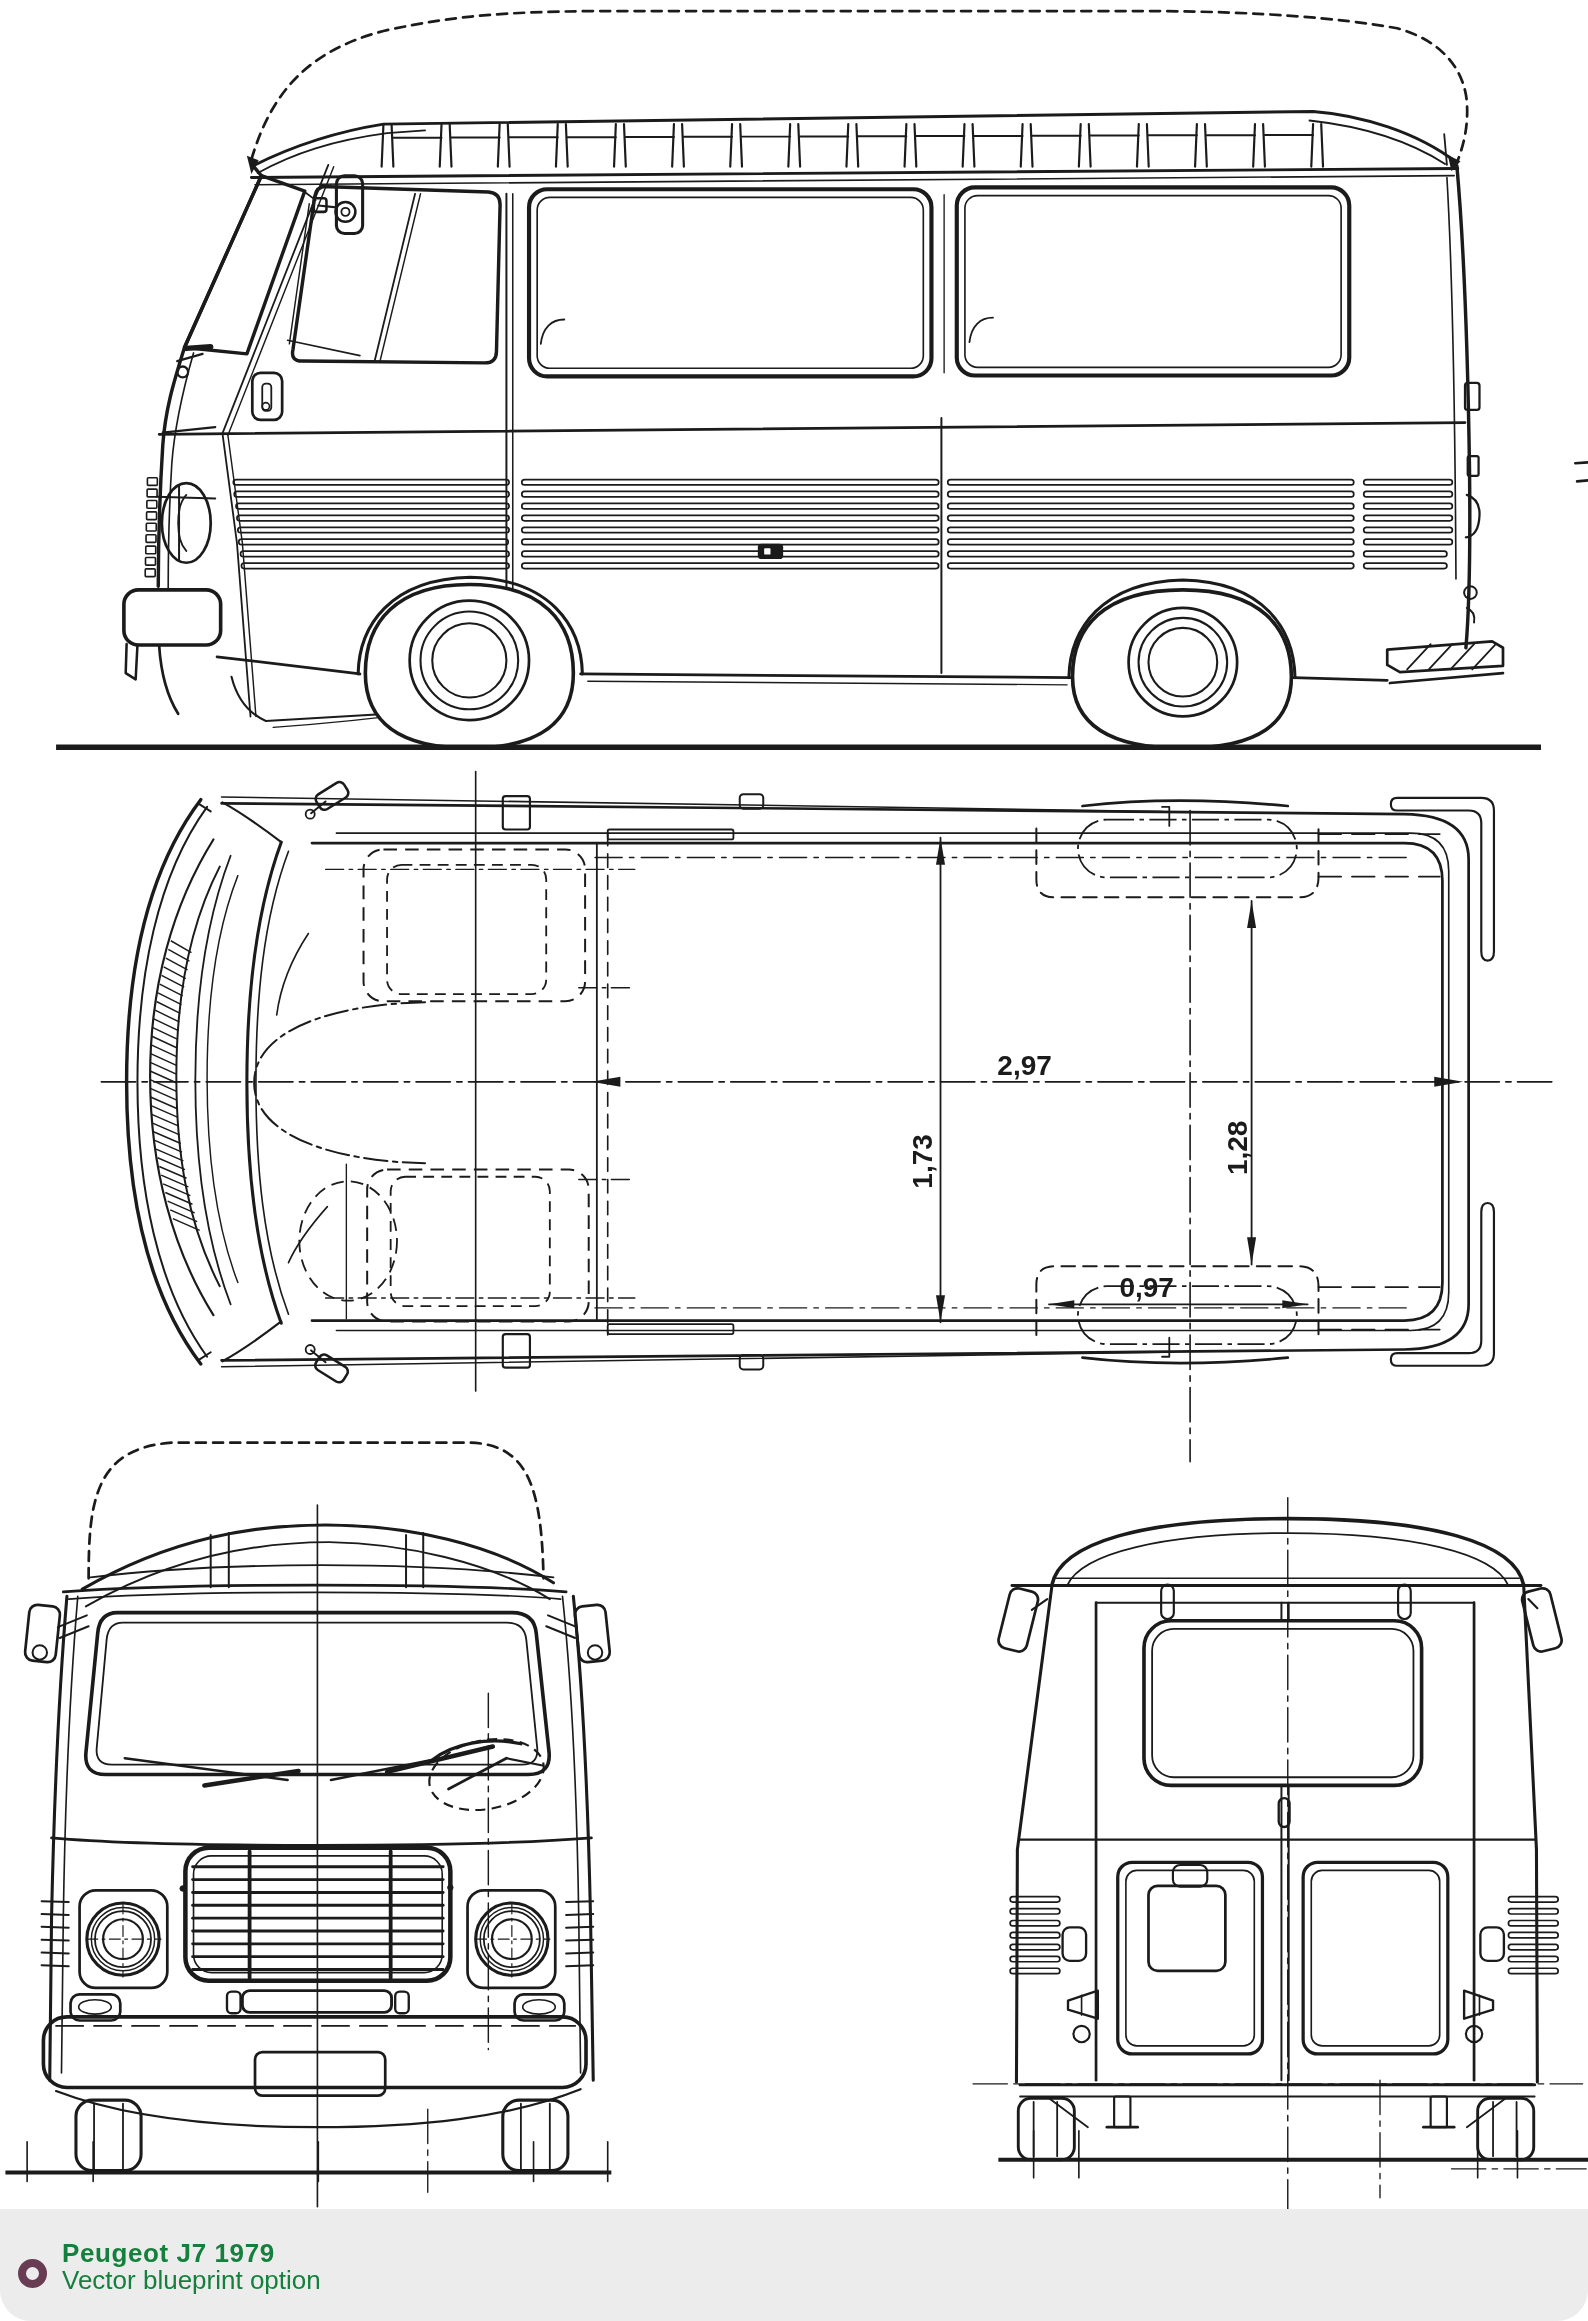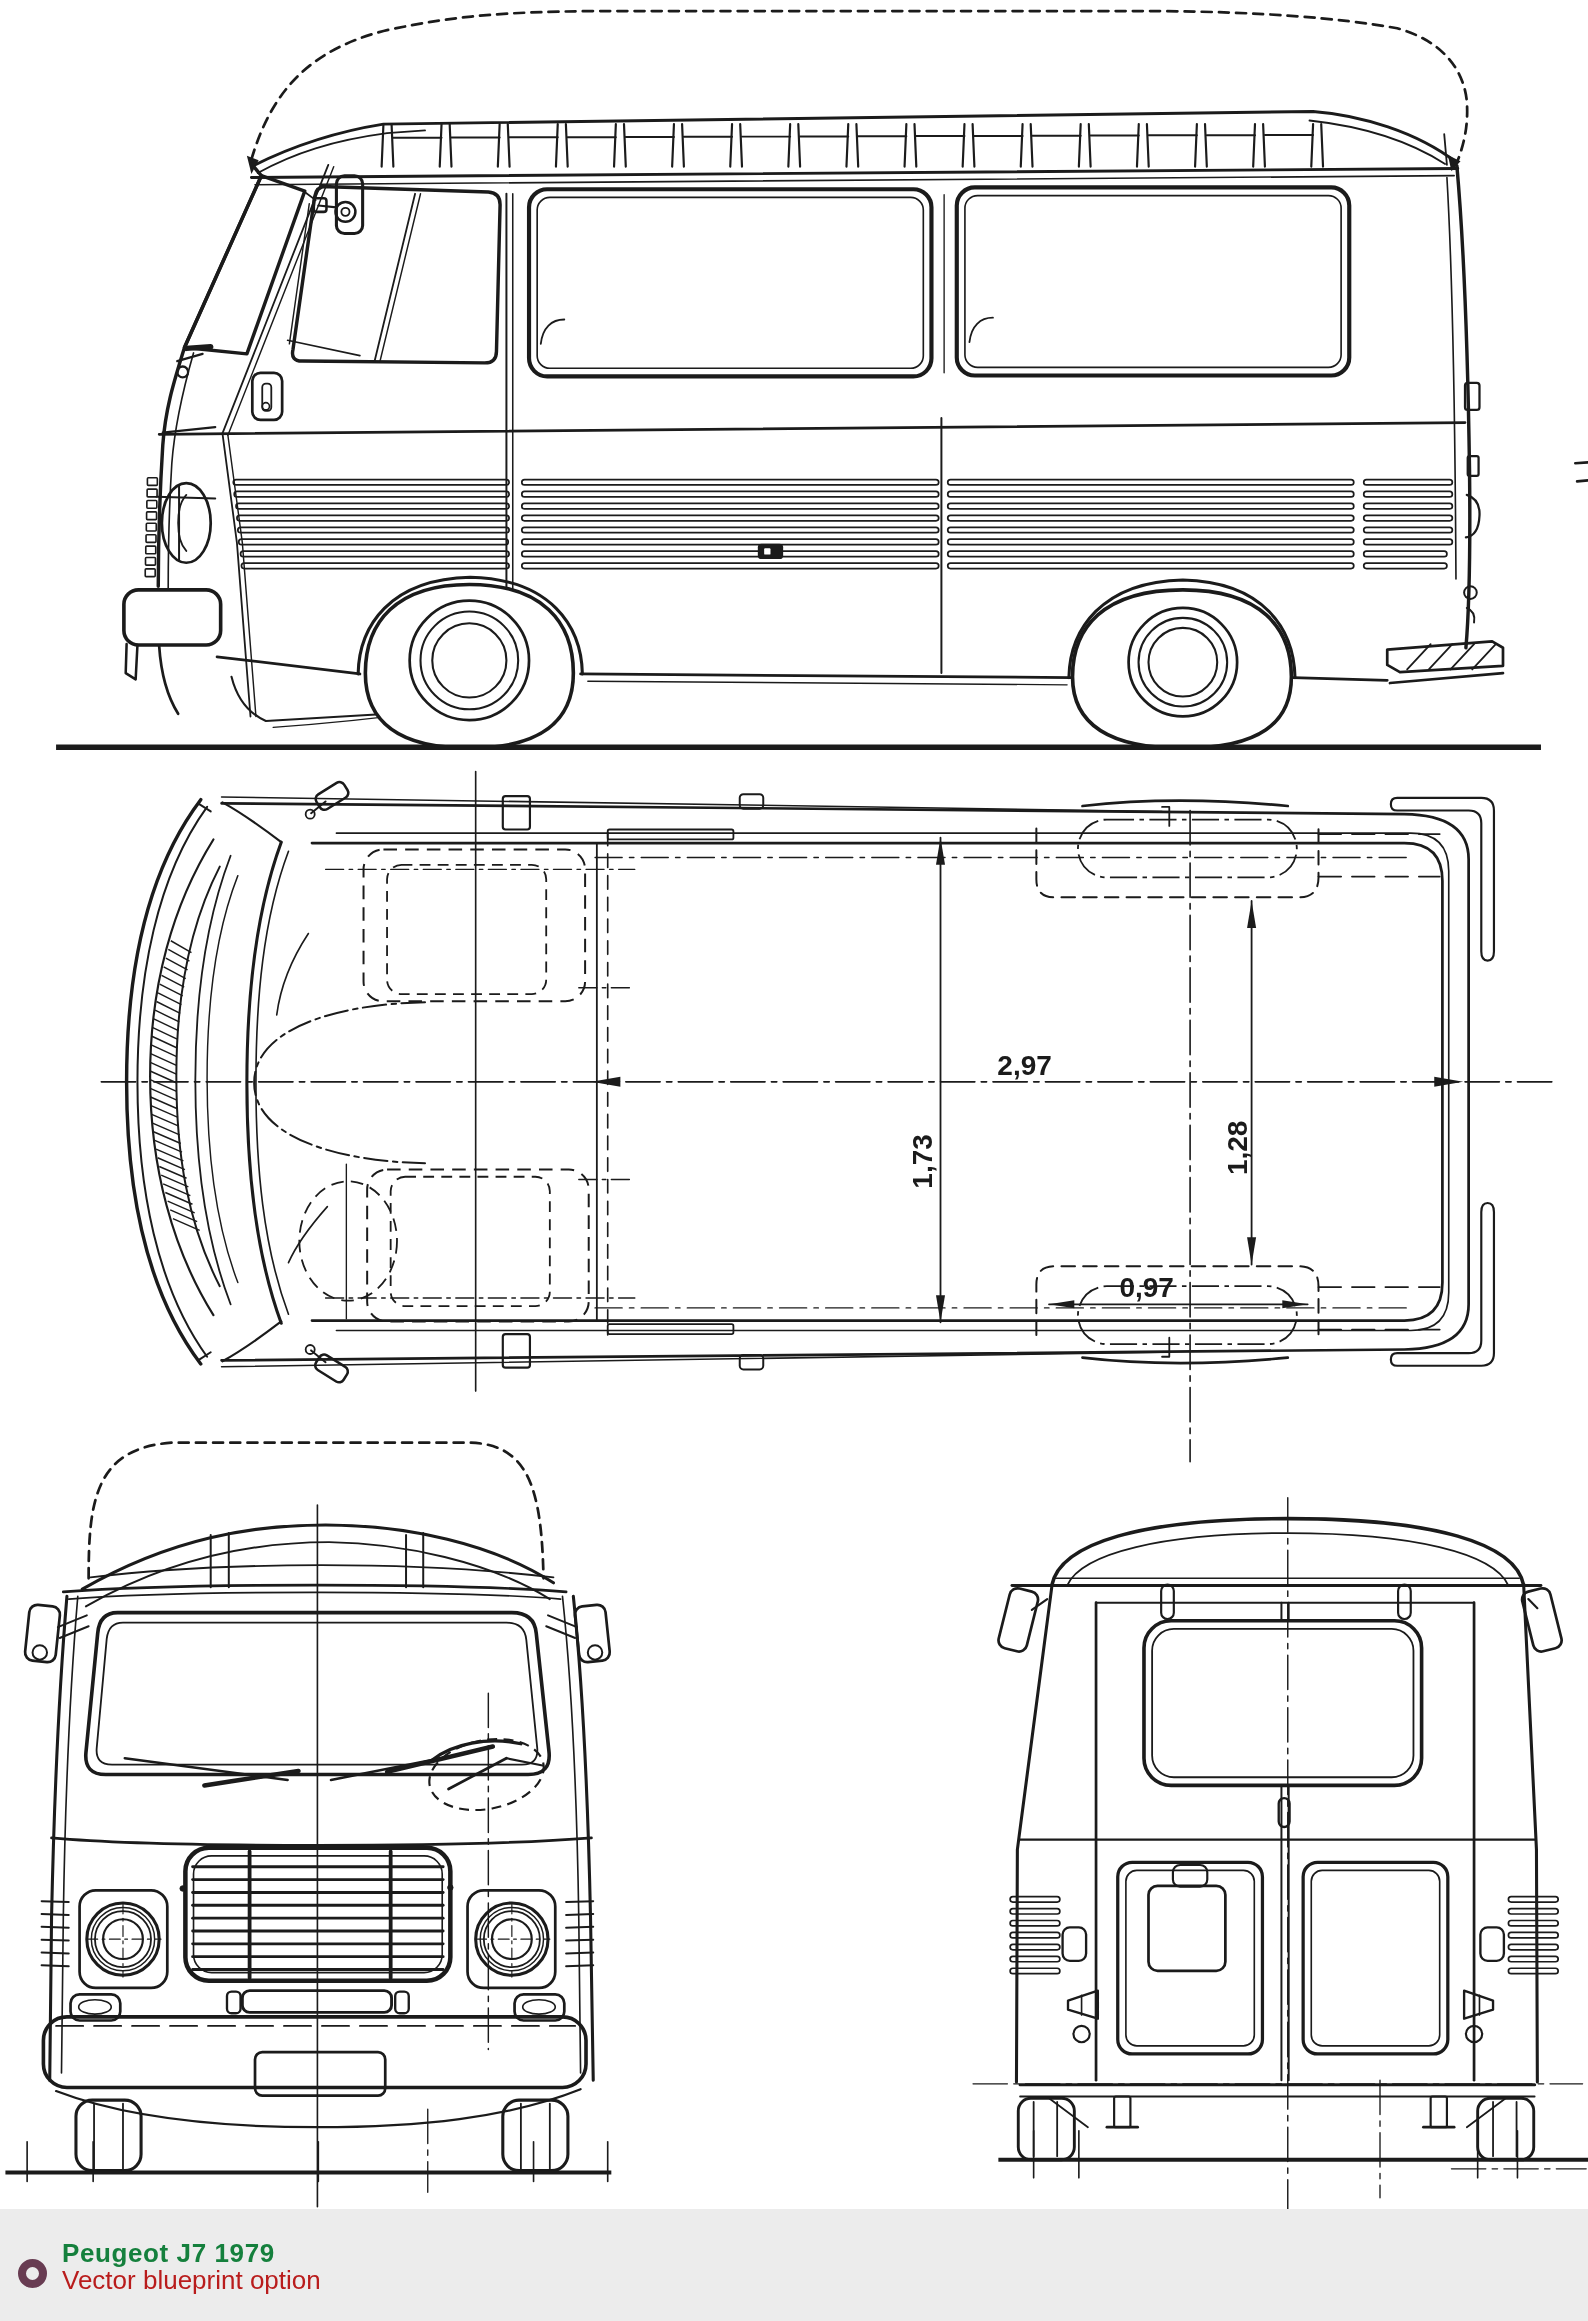--- a/index.html
+++ b/index.html
@@ -1,20 +1,20 @@
 <!DOCTYPE html>
 <html style="font-size:14.5px"><head>
 <meta charset="utf-8">
 <style>
   html,body { margin:0; padding:0; background:#ffffff; }
-  .page { position:relative; width:1588px; height:2321px; background:#ffffff; overflow:hidden; }
+  .page { position:relative; width:1588px; height:2321px; background:#ffffff; overflow:hidden;border-radius:31px; }
   svg { position:absolute; top:0; left:0; }
   .footer { position:absolute; left:0; top:2209px; width:1588px; height:112px; background:#ececec; }
   .ftitle { position:absolute; left:62px; top:2238px; font-family:"Liberation Sans", sans-serif; font-weight:bold; font-size:26px; letter-spacing:0.6px; color:#15803d; }
-  .fsub { position:absolute; left:62px; top:2265px; font-family:"Liberation Sans", sans-serif; font-size:26px; color:#b91c1c; }
+  .fsub { position:absolute; left:62px; top:2265px; font-family:"Liberation Sans", sans-serif; font-size:26px; color:#15803d; }
   .fring { position:absolute; left:18px; top:2259px; width:29px; height:29px; border-radius:50%; box-sizing:border-box; border:8.1px solid #683c52; }
 </style>
 </head>
 <body>
 <div class="page">
 <svg width="1588" height="2321" viewBox="0 0 1756 2566">
 
 <path d="M278,176 C300,102 340,56 424,34 C505,16 565,13 655,12 L1285,12 C1392,13 1478,19 1545,31 C1596,45 1619,78 1622,112 C1624,140 1618,161 1612,177" fill="none" stroke="#1b1b1b" stroke-width="3" stroke-linecap="round" stroke-linejoin="round" stroke-dasharray="11 8"></path>
 
 <path d="M280,183 C330,158 380,144 424,137 L1452,123 C1505,127 1567,146 1610,179" fill="none" stroke="#1b1b1b" stroke-width="3.2" stroke-linecap="round" stroke-linejoin="round"></path>

